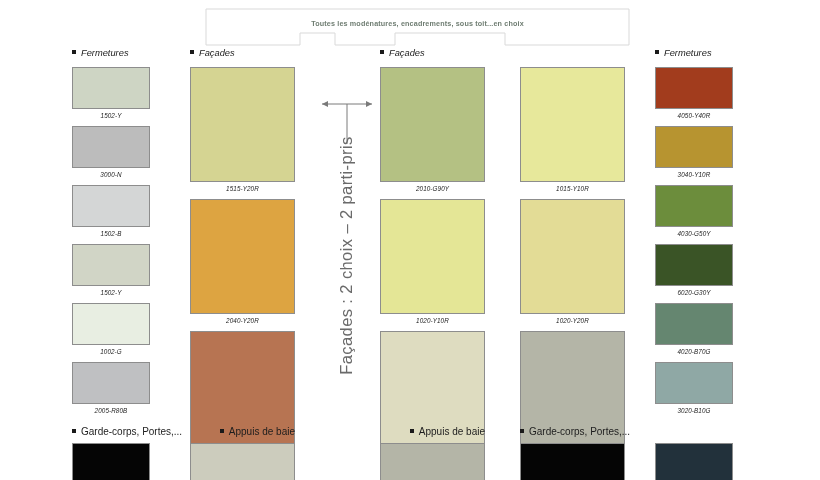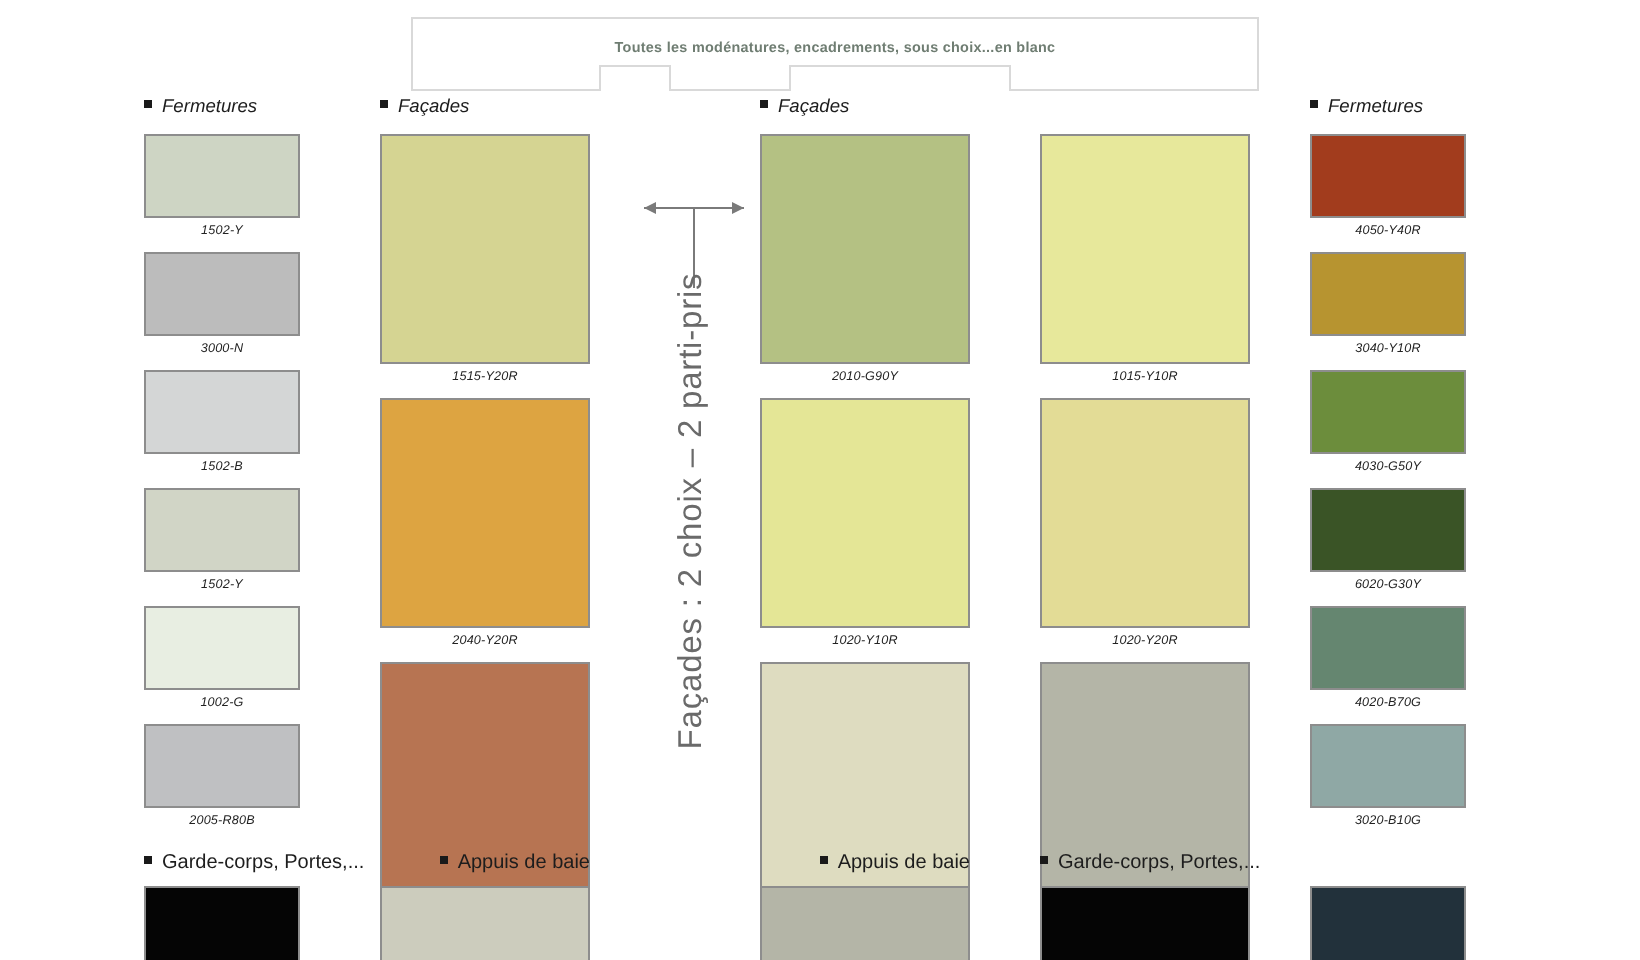--- a/index.html
+++ b/index.html
@@ -81,21 +81,21 @@
 </style>
 </head>
 <body>
 
 <div id="board">
 
   <div id="banner">
     <svg width="425" height="38" viewBox="0 0 425 38">
       <path d="M1 1 H424 V37 H300 V25 H190 V37 H130 V25 H95 V37 H1 Z" fill="#ffffff" stroke="#d9d9d9" stroke-width="1"></path>
     </svg>
-    <div id="banner-text">Toutes les modénatures, encadrements, sous choix...en blanc</div>
+    <div id="banner-text">Toutes les modénatures, encadrements, sous toit...en choix</div>
   </div>
 
   <div id="centre">
     <svg id="centre-arrow" width="62" height="50" viewBox="0 0 62 50">
       <line x1="6" y1="8" x2="56" y2="8" stroke="#7a7a7a" stroke-width="1"></line>
       <path d="M6 8 L12 5 L12 11 Z" fill="#7a7a7a"></path>
       <path d="M56 8 L50 5 L50 11 Z" fill="#7a7a7a"></path>
       <line x1="31" y1="8" x2="31" y2="48" stroke="#7a7a7a" stroke-width="1"></line>
     </svg>
     <div id="centre-text">Façades : 2 choix – 2 parti-pris</div>

